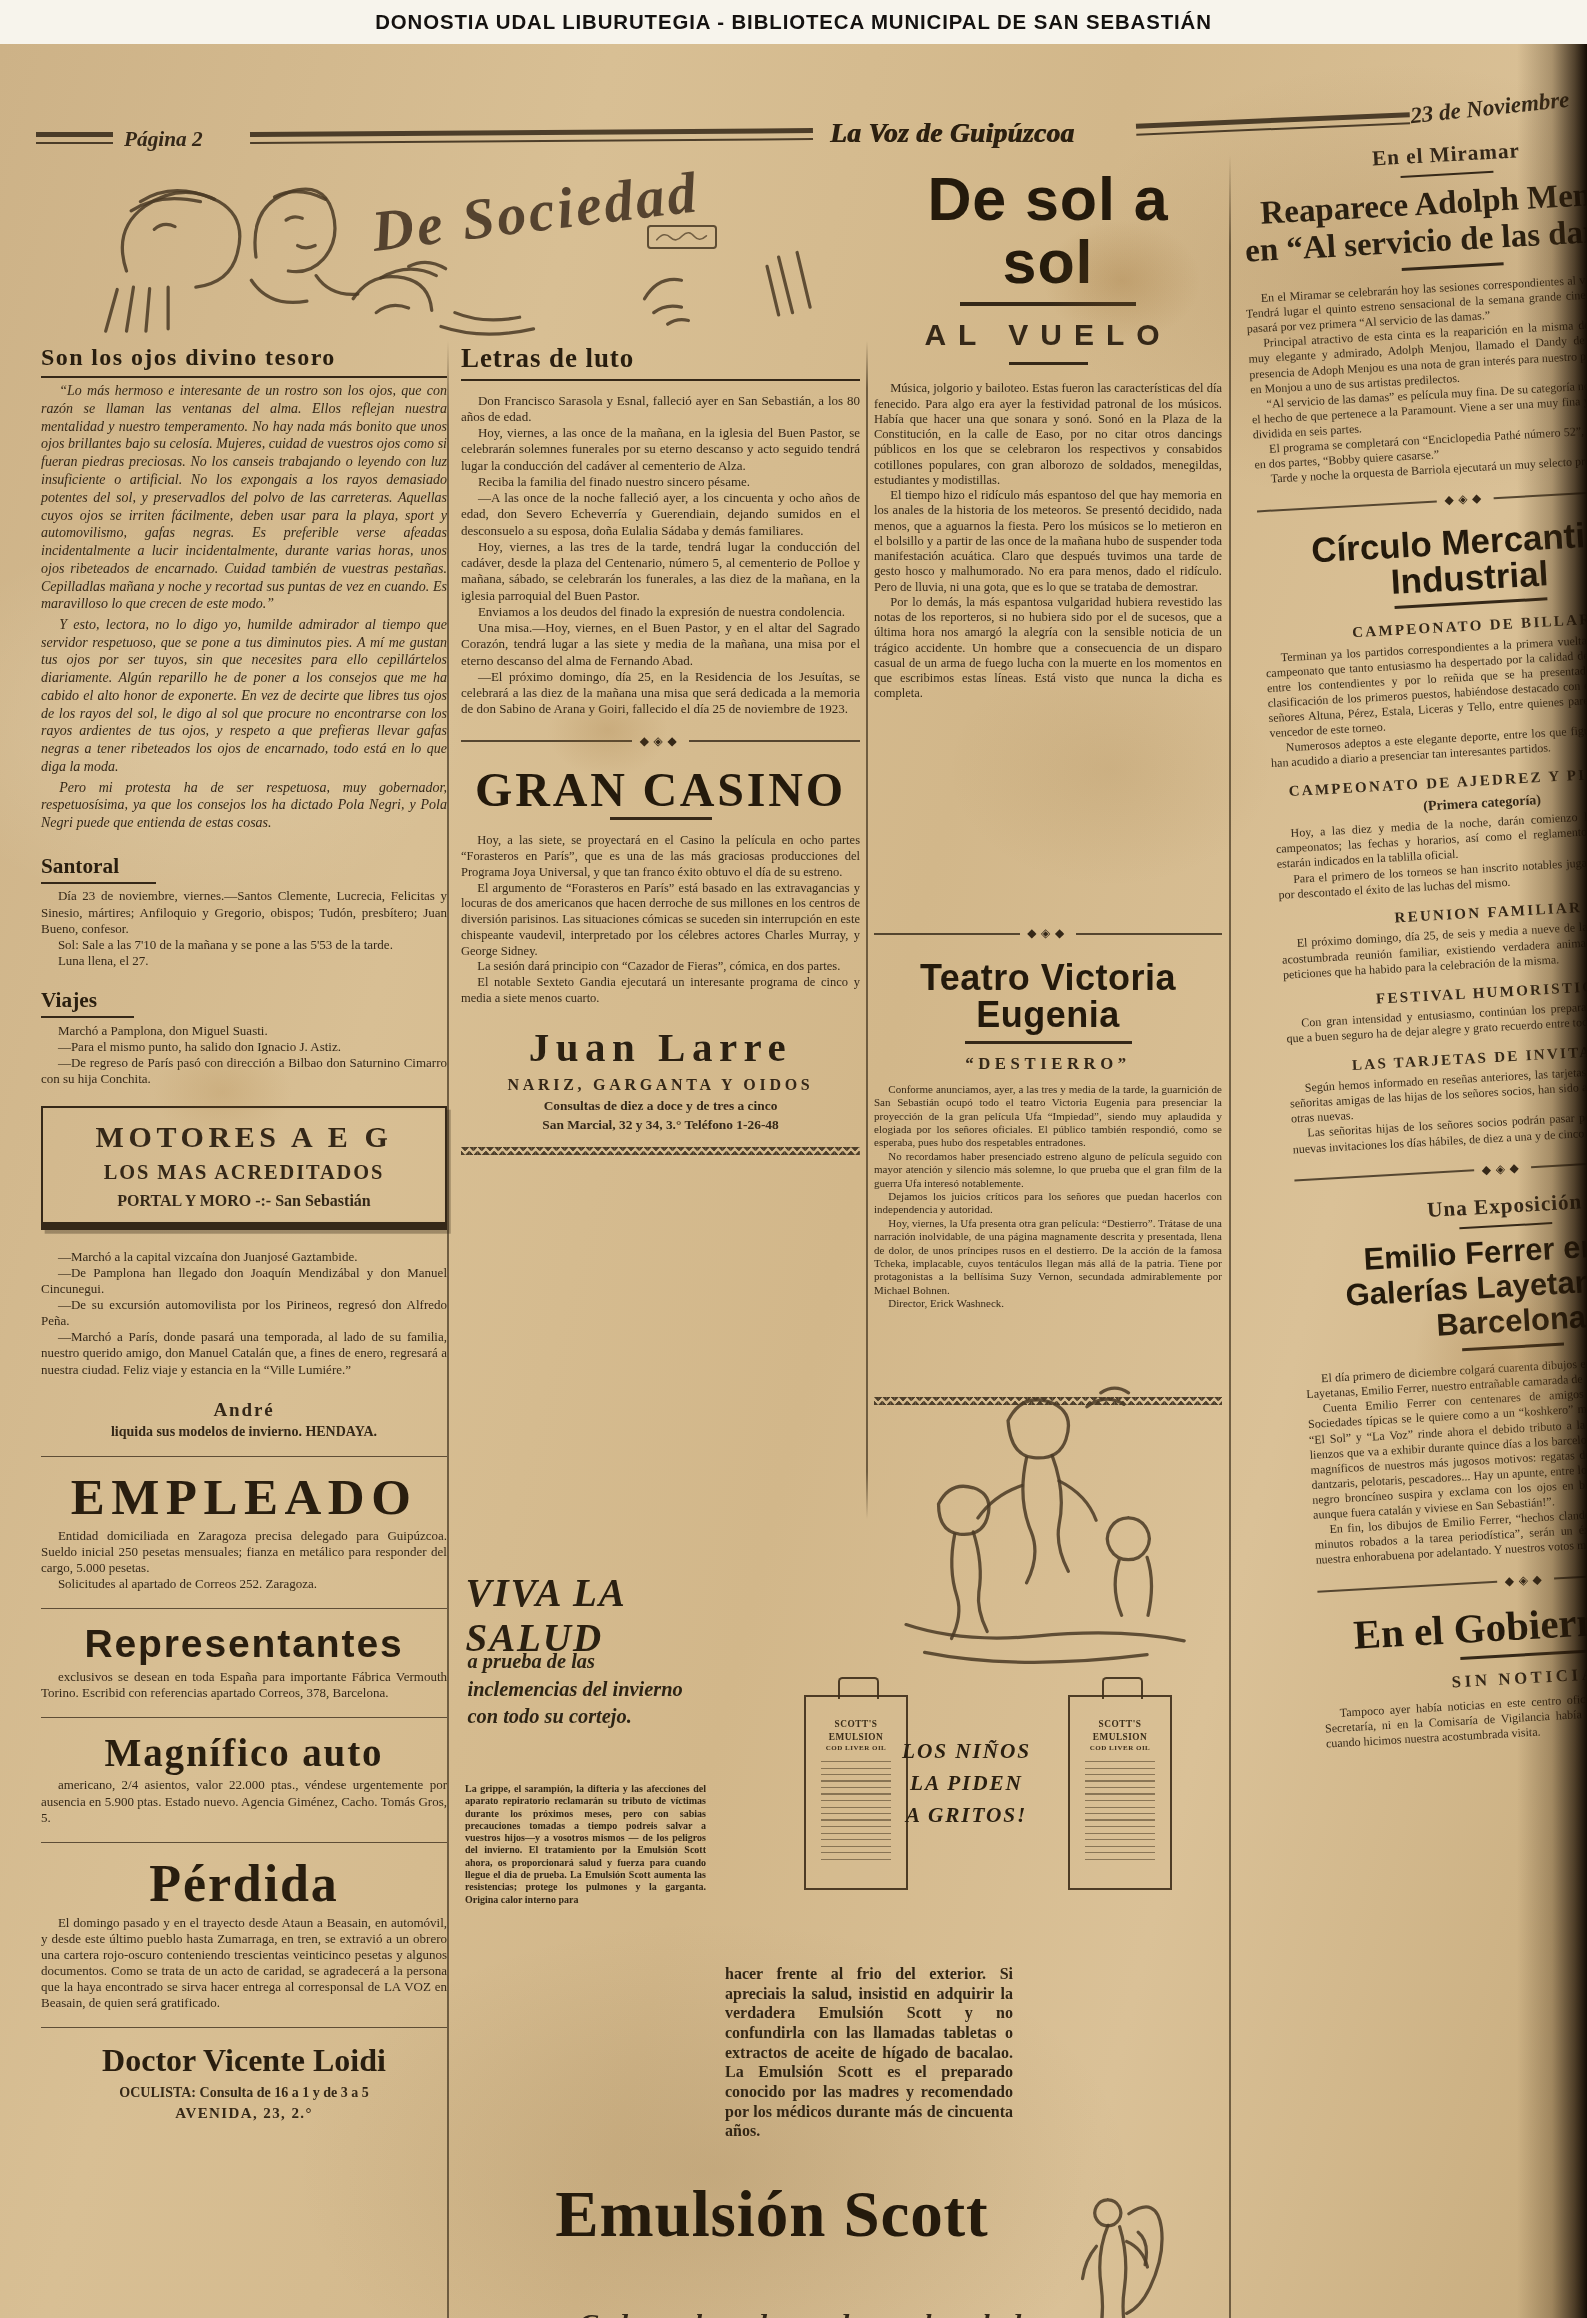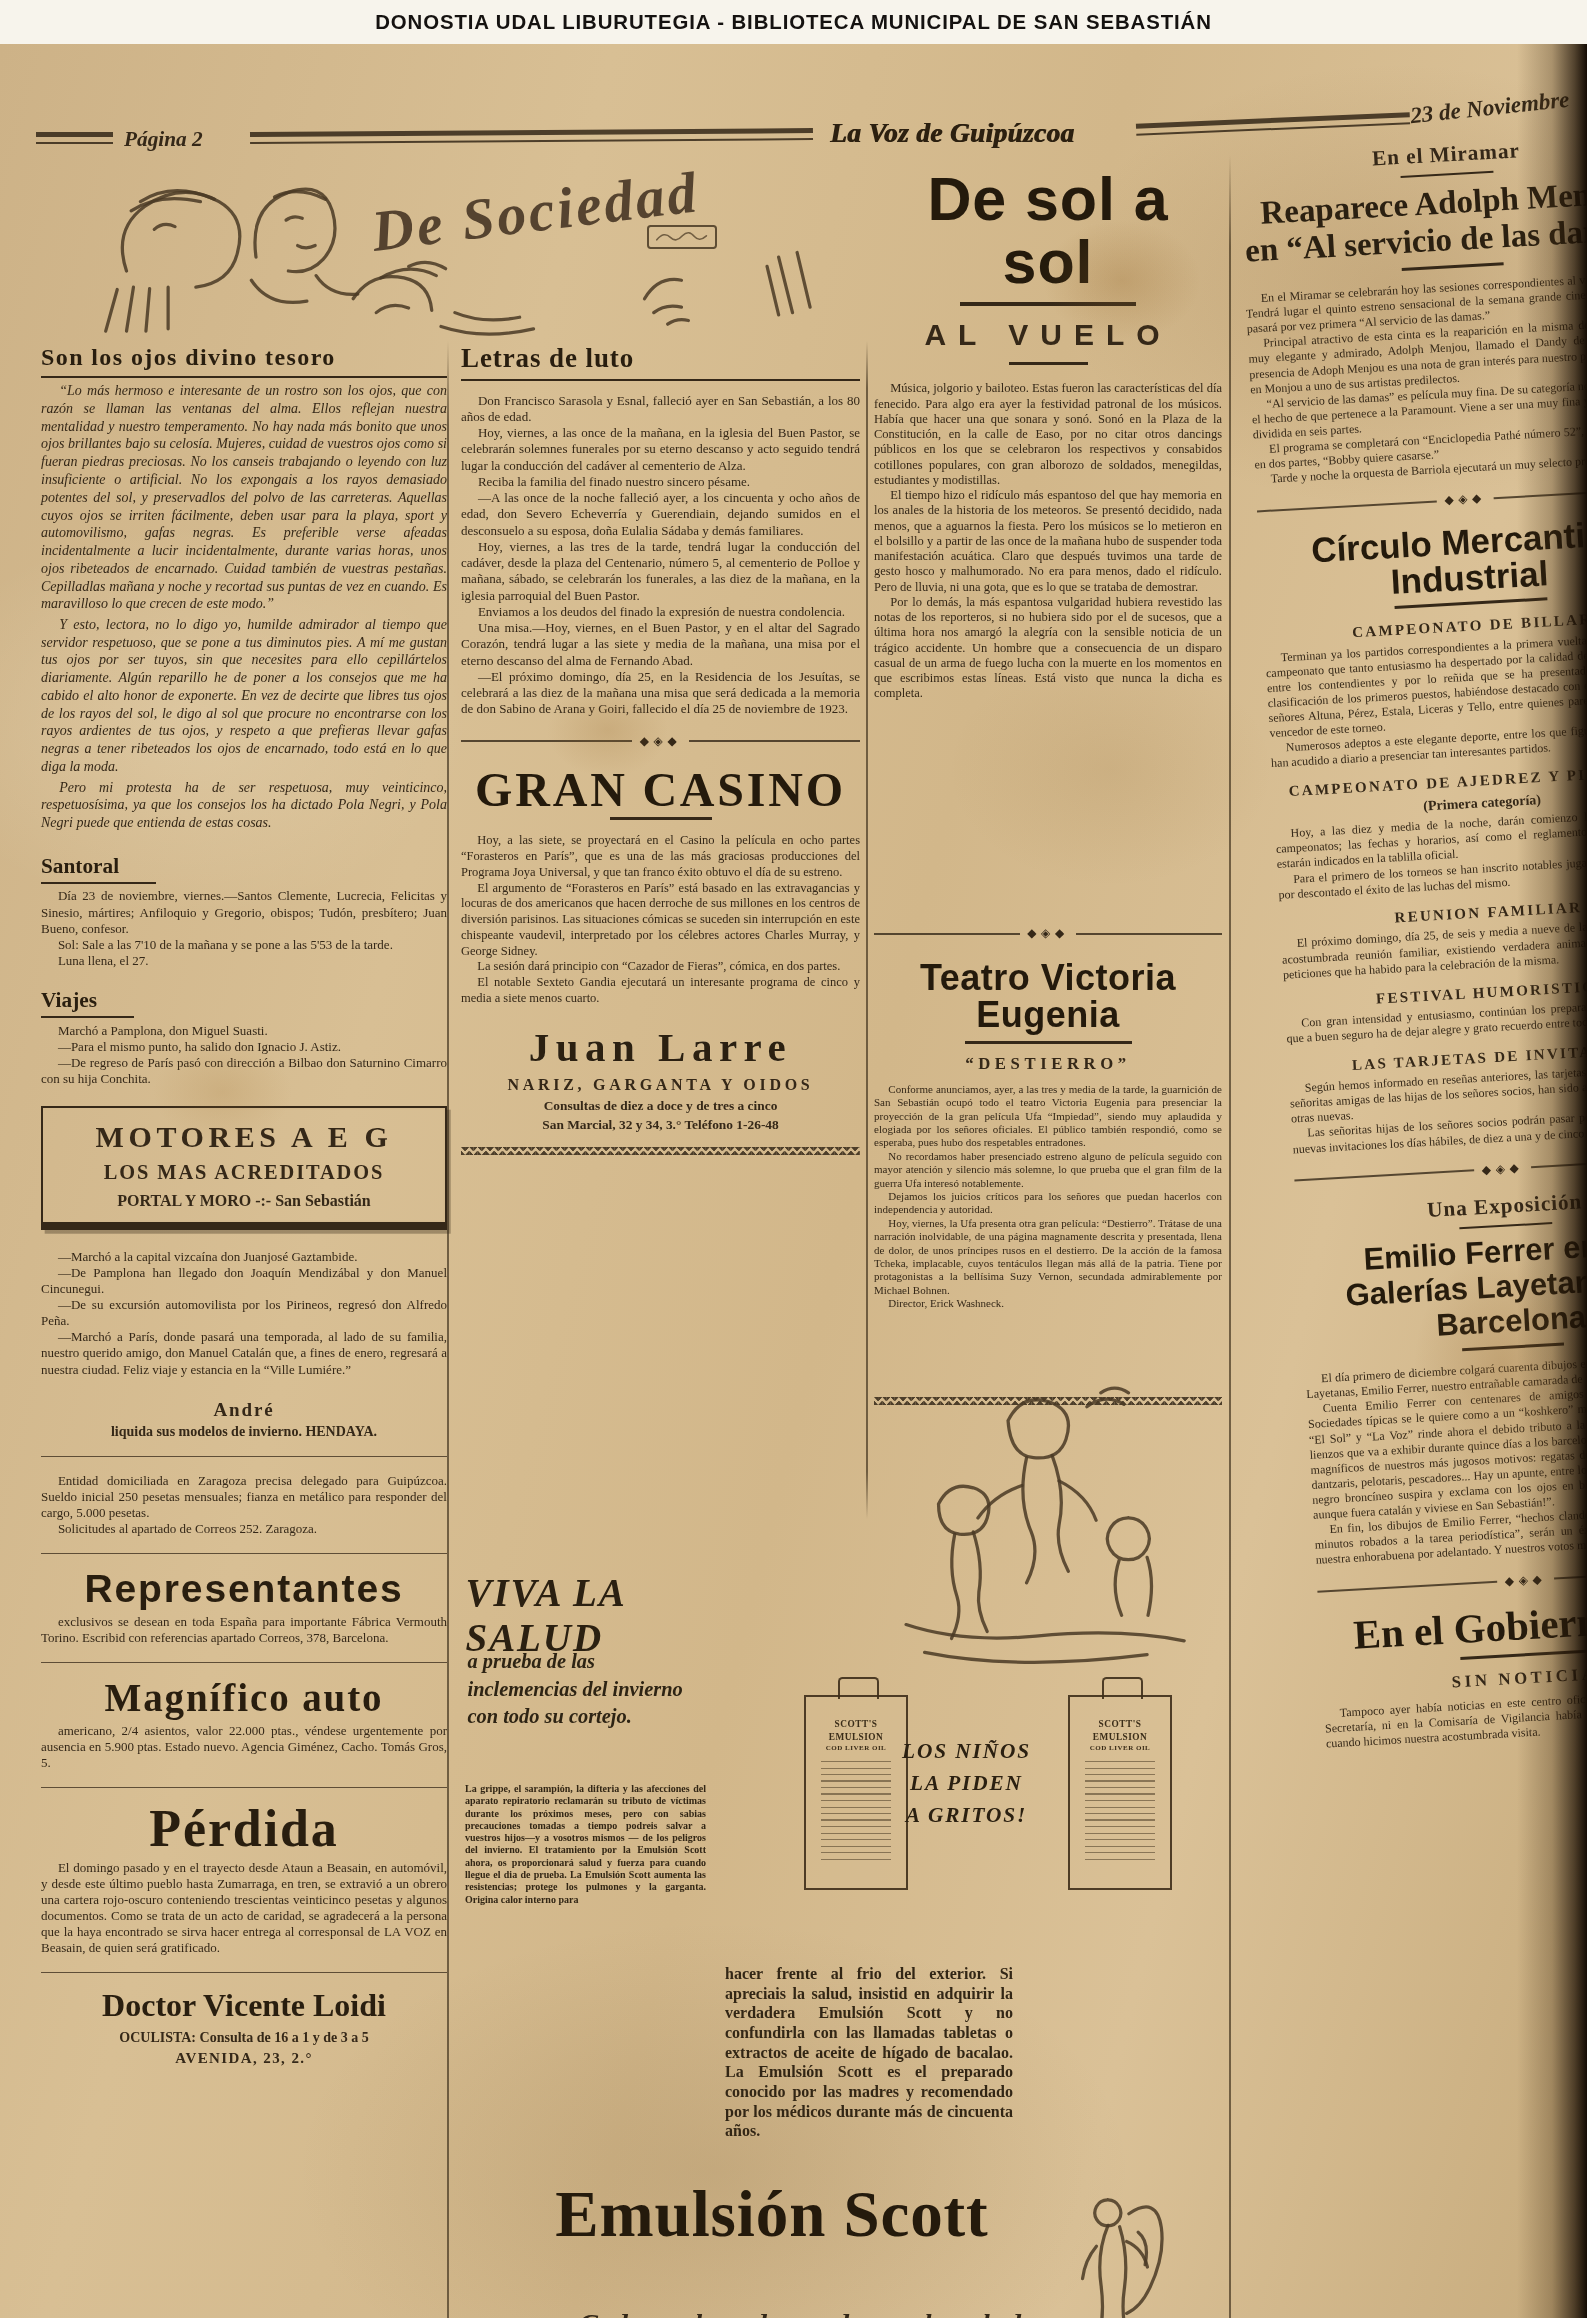--- a/index.html
+++ b/index.html
@@ -191,21 +191,21 @@
     <div class="vdiv" style="left:447px;top:297px;height:2101px"></div>
     <div class="vdiv" style="left:866px;top:297px;height:1178px"></div>
     <div class="vdiv" style="left:1229px;top:111px;height:2291px"></div>
 
     <div class="col col1">
       <section>
         <h2 class="ojos-title t-under">Son los ojos divino tesoro</h2>
         <div class="feuil">
             <p class="para">“Lo más hermoso e interesante de un rostro son los ojos, que con razón se llaman las ventanas del alma. Ellos reflejan nuestra mentalidad y nuestro temperamento. No hay nada más bonito que unos ojos brillantes bajo su celosía. Mujeres, cuidad de vuestros ojos como si fueran piedras preciosas. No los canseis trabajando o leyendo con luz insuficiente o artificial. No los expongais a los rayos demasiado potentes del sol, y preservadlos del polvo de las carreteras. Aquellas cuyos ojos se irriten fácilmente, deben usar para la playa, sport y automovilismo, gafas negras. Es preferible verse afeadas incidentalmente a lucir incidentalmente, durante varias horas, unos ojos ribeteados de encarnado. Cuidad también de vuestras pestañas. Cepilladlas mañana y noche y recortad sus puntas de vez en cuando. Es maravilloso lo que crecen de este modo.”</p>
             <p class="para">Y esto, lectora, no lo digo yo, humilde admirador al tiempo que servidor respetuoso, que se pone a tus diminutos pies. A mí me gustan tus ojos por ser tuyos, sin que necesites para ello cepillártelos diariamente. Algún reparillo he de poner a los consejos que me ha cabido el alto honor de exponerte. En vez de decirte que libres tus ojos de los rayos del sol, le digo al sol que procure no encontrarse con los rayos ardientes de tus ojos, y respeto a que prefieras llevar gafas negras a tener ribeteados los ojos de encarnado, todo está en lo que diga la moda.</p>
-            <p class="para">Pero mi protesta ha de ser respetuosa, muy veinticinco, respetuosísima, ya que los consejos los ha dictado Pola Negri, y Pola Negri puede que entienda de estas cosas.</p>
+            <p class="para">Pero mi protesta ha de ser respetuosa, muy gobernador, respetuosísima, ya que los consejos los ha dictado Pola Negri, y Pola Negri puede que entienda de estas cosas.</p>
           </div>
       </section>
 
       <section>
         <h3 class="small-head">Santoral</h3>
         <div class="smalltxt">
             <p class="para">Día 23 de noviembre, viernes.—Santos Clemente, Lucrecia, Felicitas y Sinesio, mártires; Anfiloquio y Gregorio, obispos; Tudón, presbítero; Juan Bueno, confesor.</p>
             <p class="para">Sol: Sale a las 7'10 de la mañana y se pone a las 5'53 de la tarde.</p>
             <p class="para">Luna llena, el 27.</p>
           </div>
@@ -236,20 +236,21 @@
       </section>
 
       <section>
         <div class="andre-name">André</div>
         <div class="andre-tag">liquida sus modelos de invierno. HENDAYA.</div>
       </section>
 
       <div class="rule-thin"></div>
 
       <section>
+        <h1 class="bigad-title" style="font-size:51px;letter-spacing:6.5px">EMPLEADO</h1>
         <div class="smalltxt">
             <p class="para">Entidad domiciliada en Zaragoza precisa delegado para Guipúzcoa. Sueldo inicial 250 pesetas mensuales; fianza en metálico para responder del cargo, 5.000 pesetas.</p>
             <p class="para">Solicitudes al apartado de Correos 252. Zaragoza.</p>
           </div>
       </section>
 
       <div class="rule-thin"></div>
 
       <section>
         <h1 class="bigad-title sans">Representantes</h1>

